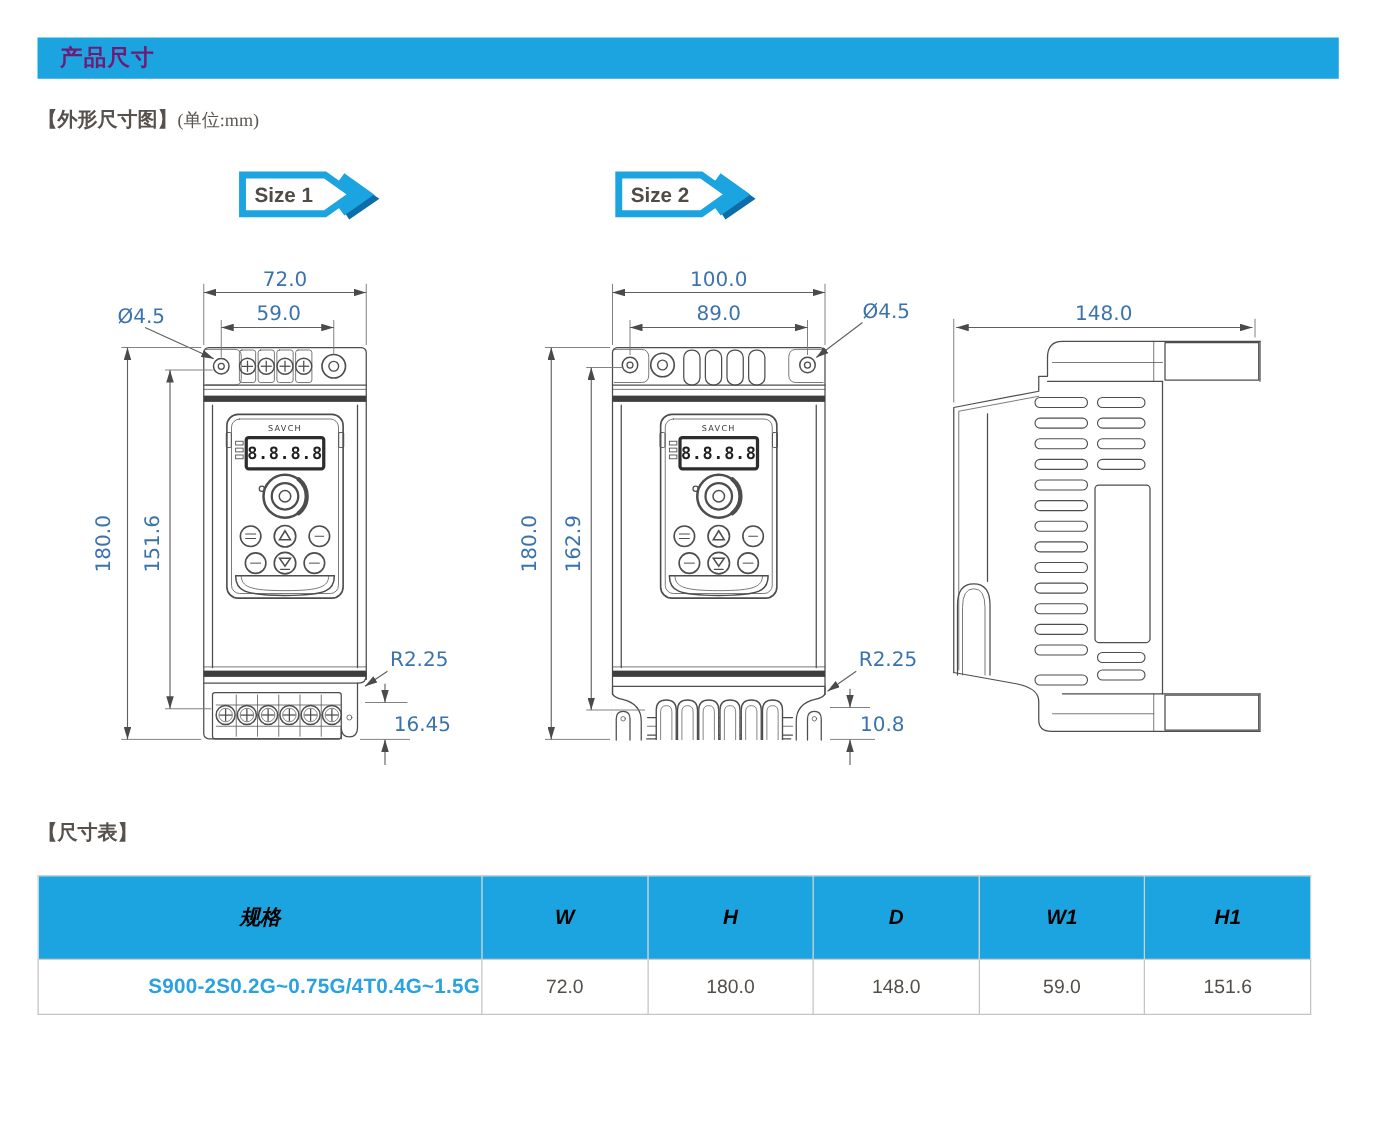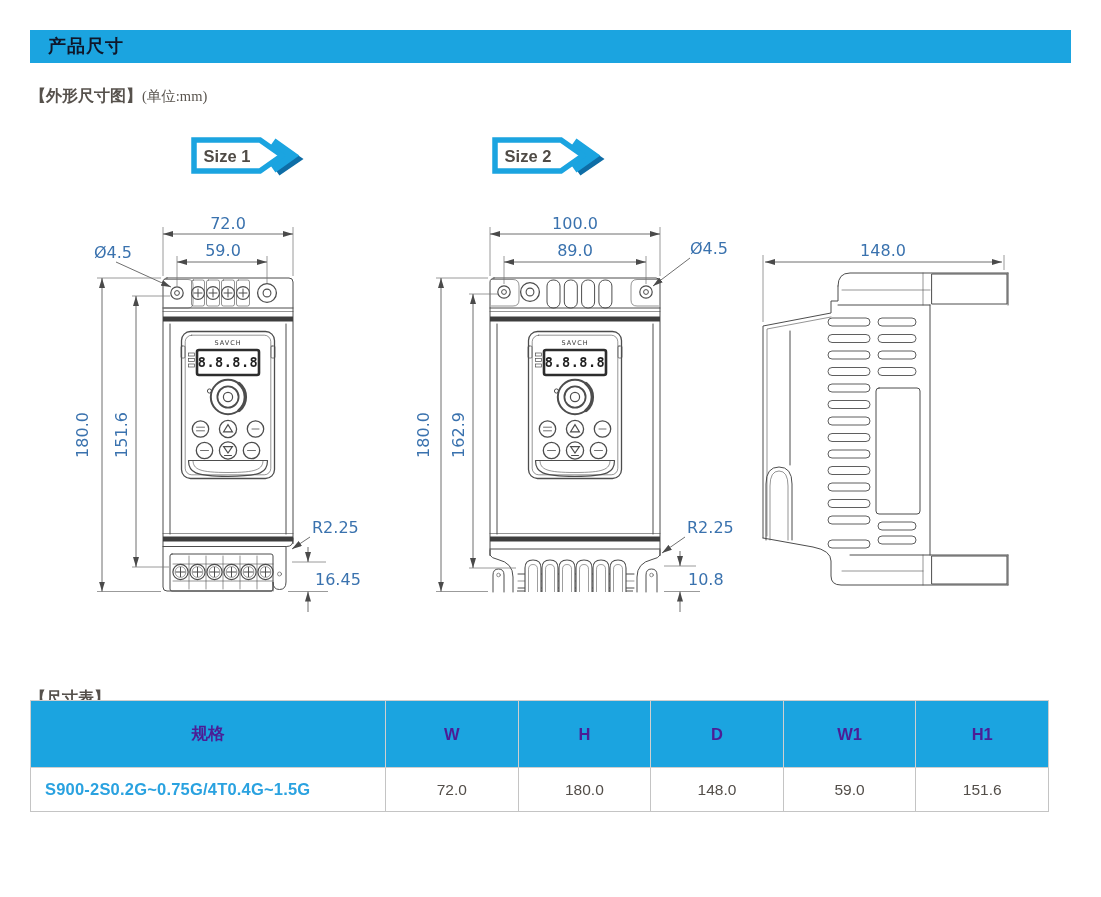--- a/index.html
+++ b/index.html
@@ -1,41 +1,41 @@
 <!DOCTYPE html>
 <html><head>
 <meta charset="utf-8">
 <style>
   html,body{margin:0;padding:0;background:#fff;}
   .page{position:relative;width:1101px;height:897px;background:#ffffff;overflow:hidden;
         font-family:"Liberation Sans","DejaVu Sans",sans-serif;}
   .title-bar{position:absolute;left:30px;top:30px;width:1041px;height:33px;background:#1ba4e0;
-             color:#0f172a;font-size:18px;font-weight:700;line-height:33px;padding-left:18px;
+             color:#701a75;font-size:18px;font-weight:700;line-height:33px;padding-left:18px;
              box-sizing:border-box;letter-spacing:1px;}
   .subtitle{position:absolute;left:30px;top:86px;font-size:16px;color:#56514c;font-weight:700;font-family:Liberation Serif, serif;}
   .subtitle .unit{font-weight:400;font-size:14.5px;color:#5a554f;}
   .badge{position:absolute;top:135px;}
   .badge text{font-family:"Liberation Sans","DejaVu Sans",sans-serif;font-size:16.5px;font-weight:700;fill:#504b46;}
   .diagram{position:absolute;left:30px;top:200px;}
   .ln{stroke:#4d4d4d;fill:none;stroke-width:1;stroke-linecap:round;stroke-linejoin:round;}
   .thin{stroke-width:0.6;}
   .dk{fill:#3e3e3e;stroke:none;}
   .dim{stroke:#5f5f5f;stroke-width:0.9;fill:none;}
   .ext{stroke:#7a7a7a;stroke-width:0.75;fill:none;}
   .dtx{font-family:"DejaVu Sans","Liberation Sans",sans-serif;font-size:16px;fill:#3a72ae;}
   .brandtx{font-family:"DejaVu Sans",sans-serif;font-size:6.5px;letter-spacing:1px;fill:#3a3a3a;text-anchor:middle;}
   .lcdtx{font-family:"DejaVu Sans Mono","Liberation Mono",monospace;font-size:13.5px;font-weight:700;
          fill:#1f1f1f;text-anchor:middle;letter-spacing:0.5px;}
-  .heading2{position:absolute;left:30px;top:656px;font-size:16px;font-weight:700;color:#56514c;margin-top:32px;}
+  .heading2{position:absolute;left:30px;top:656px;font-size:16px;font-weight:700;color:#56514c;}
   .dim-table{position:absolute;left:30px;top:700px;width:1018px;border-collapse:collapse;table-layout:fixed;}
-  .dim-table th{background:#1ba4e0;color:#4c1d95;height:64px;font-size:16.5px;font-weight:700;
-                border:1px solid #cfcfcf;}
+  .dim-table th{background:#1ba4e0;color:#000000;height:64px;font-size:16.5px;font-weight:700;
+                border:1px solid #cfcfcf;font-style:italic;}
   .dim-table td{height:41px;background:#fff;border:1px solid #c4c4c4;text-align:center;
                 font-size:15.5px;color:#534e49;}
-  .dim-table td.spec{color:#2aa2e0;font-weight:700;font-size:16.5px;text-align:left;padding-left:14px;
+  .dim-table td.spec{color:#2aa2e0;font-weight:700;font-size:16.5px;text-align:right;padding-left:14px;
                      letter-spacing:0.2px;}
 </style>
 </head>
 <body>
 
 <div class="page">
 
   <div class="title-bar">
     <span>产品尺寸</span>
   </div>

